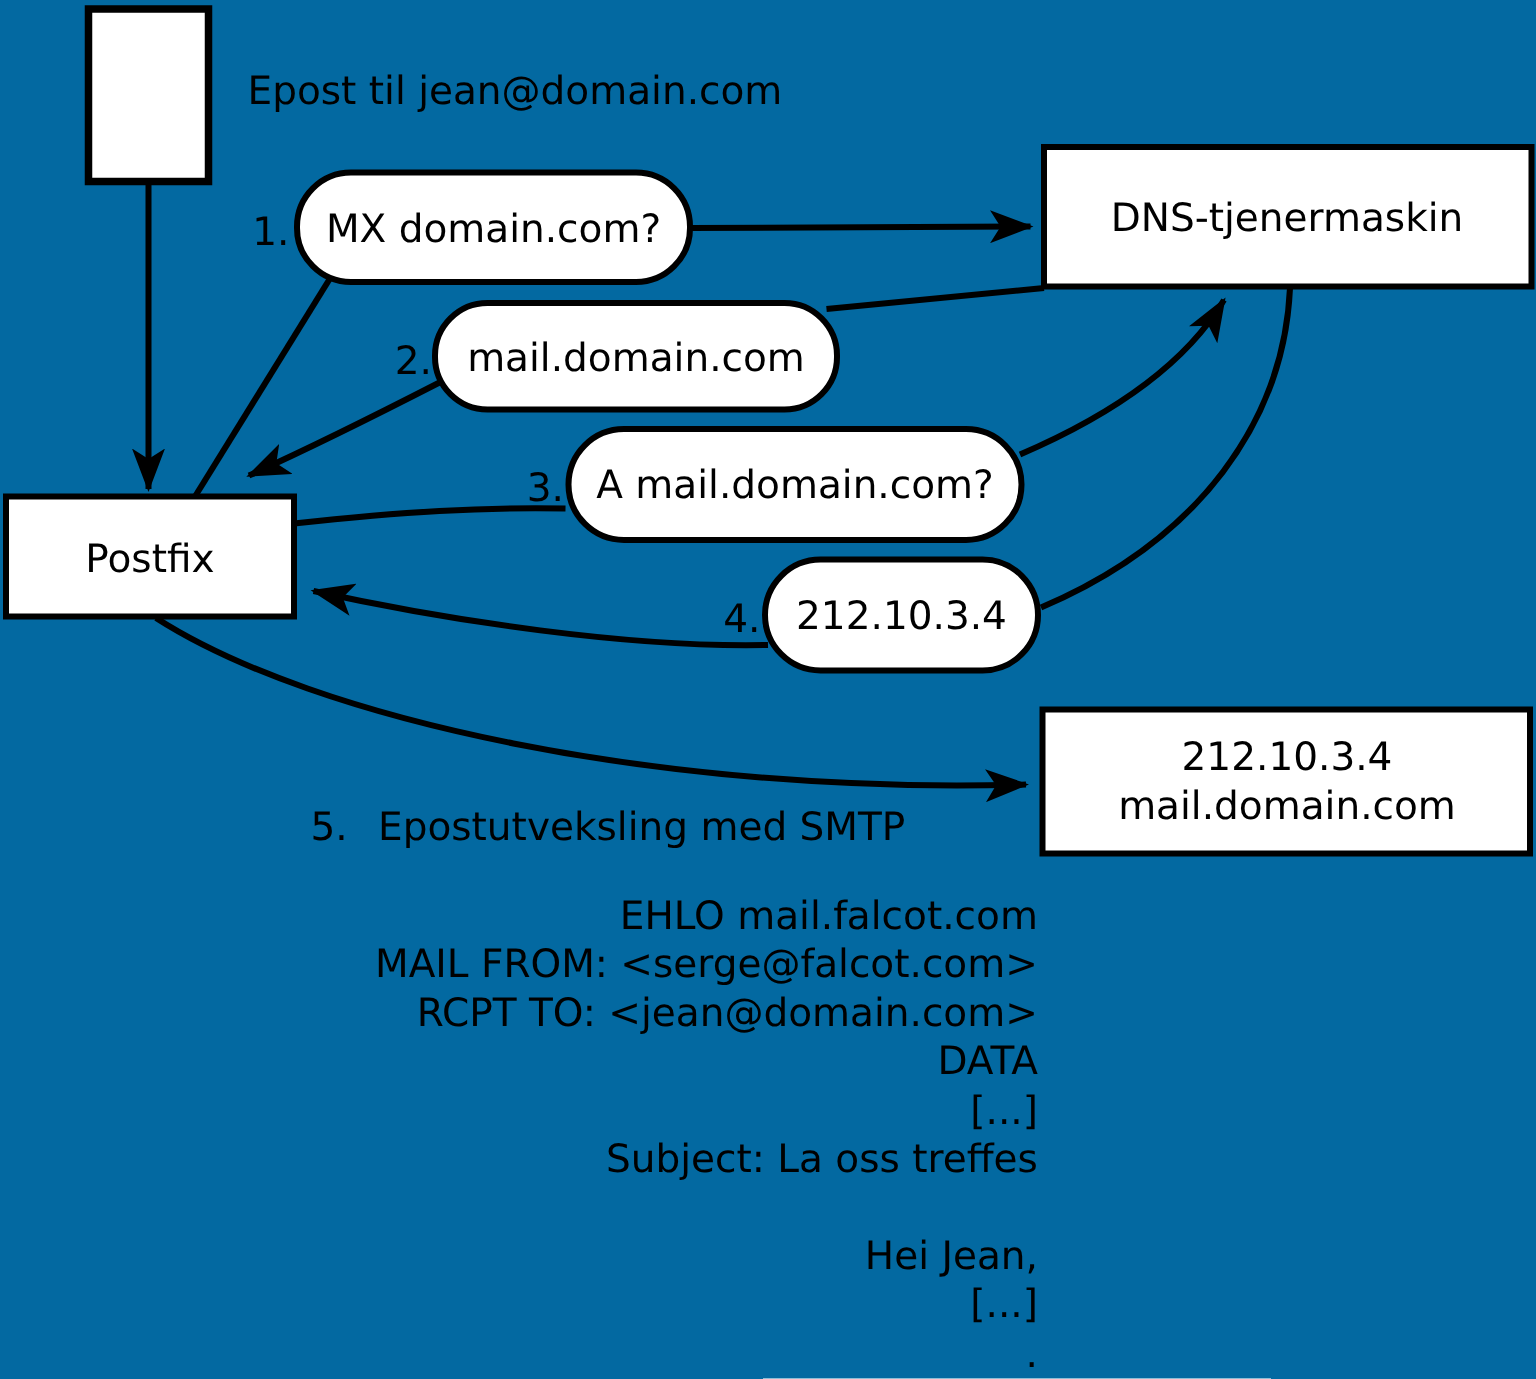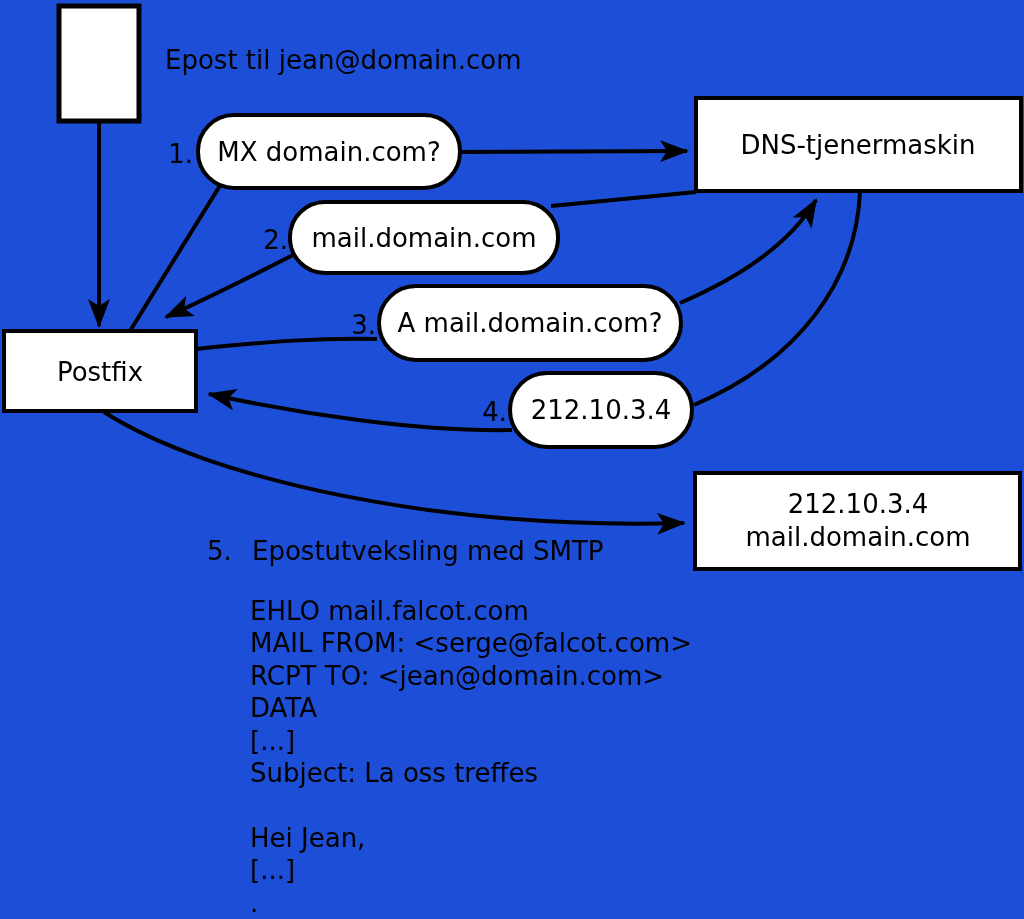--- a/index.html
+++ b/index.html
@@ -4,21 +4,21 @@
 <style>
   html, body {
     margin: 0;
     padding: 0;
     background: #ffffff;
   }
   .canvas {
     position: relative;
     width: 1024px;
     height: 919px;
-    background: #1d4ed8;
+    background: #0369a1;
     overflow: hidden;
     font-family: "DejaVu Sans", "Liberation Sans", sans-serif;
   }
   svg { position: absolute; left: 0; top: 0; }
   .box {
     fill: #ffffff;
     stroke: #000000;
     stroke-width: 4;
   }
   .envelope {
@@ -47,20 +47,21 @@
   .smtp-block {
     position: absolute;
     left: 250px;
     top: 595px;
     margin: 0;
     font-family: "DejaVu Sans", "Liberation Sans", sans-serif;
     font-size: 26px;
     line-height: 32.4px;
     color: #000000;
     white-space: pre;
+    text-align: right;
   }
 </style>
 </head>
 <body>
 
 <div class="canvas">
   <svg width="1024" height="919" viewBox="0 0 1024 919">
     <defs>
       <marker id="arrow" viewBox="0 0 30 22" refX="27" refY="11" markerWidth="30" markerHeight="22" markerUnits="userSpaceOnUse" orient="auto">
         <path d="M0,0 L29,11 L0,22 L7,11 Z" fill="#000000"></path>

